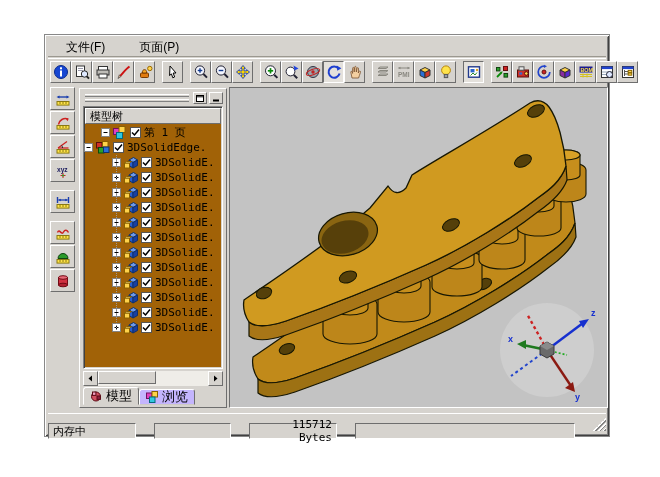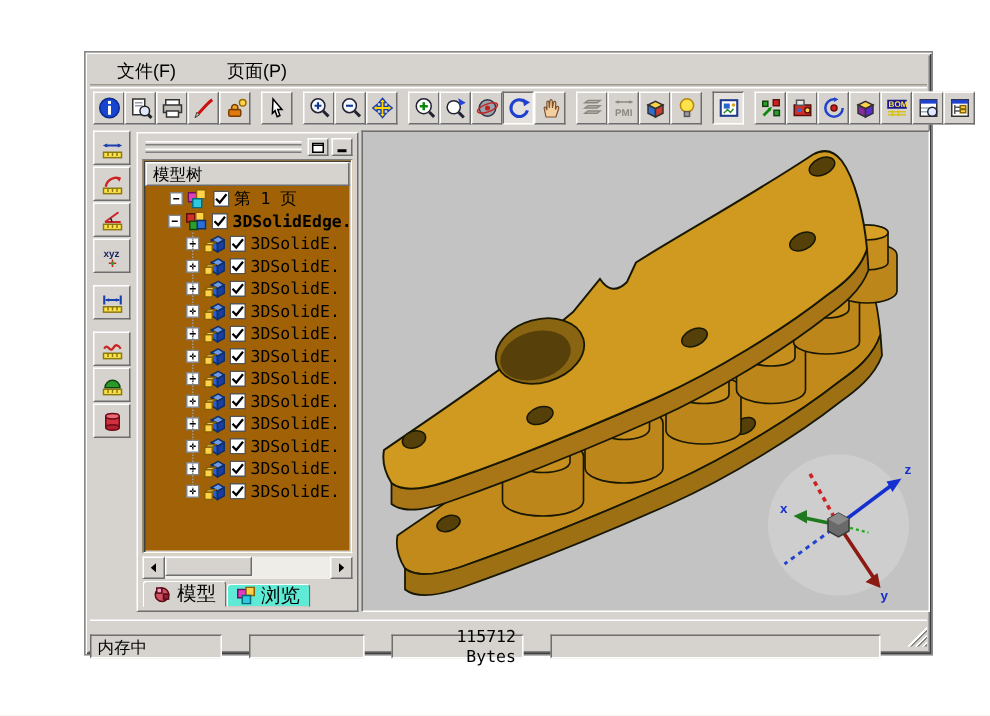--- a/index.html
+++ b/index.html
@@ -1,20 +1,20 @@
 <!DOCTYPE html>
 <html><head>
 <meta charset="utf-8">
 <style>
   html,body{margin:0;padding:0;background:#ffffff;width:660px;height:477px;overflow:hidden;
     font-family:"Liberation Sans", sans-serif;}
   *{box-sizing:border-box;}
   .window{position:absolute;left:44px;top:34px;width:566px;height:403px;background:#d6d3ce;
     border:1px solid #888;box-shadow:inset 1px 1px 0 #ffffff, inset -1px -1px 0 #404040,
-    inset 2px 2px 0 #d6d3ce, inset -2px -2px 0 #808080;margin-left:12px;}
+    inset 2px 2px 0 #d6d3ce, inset -2px -2px 0 #808080;}
   
   .rb{border:1px solid;border-color:#ffffff #6e6e6e #6e6e6e #ffffff;}
   
   .menubar{position:absolute;left:3px;top:3px;right:3px;height:19px;display:flex;align-items:center;
     padding-left:14px;gap:26px;font-size:12px;color:#000;border-bottom:1px solid #9b9890;}
   .menu-item{padding:1px 4px;cursor:default;}
   
   .toolbar{position:absolute;left:3px;top:23px;right:3px;height:27px;display:flex;align-items:center;
     padding-left:2px;border-top:1px solid #ffffff;}
   .tbtn{width:21px;height:22px;display:flex;align-items:center;justify-content:center;background:#d6d3ce;
@@ -34,32 +34,32 @@
   .grip2{position:absolute;left:2px;right:34px;top:7px;height:3px;border-top:1px solid #fff;border-bottom:1px solid #808080;}
   .pbtns{position:absolute;right:0;top:0;display:flex;gap:2px;}
   .pbtn{width:14px;height:12px;background:#d6d3ce;display:flex;align-items:center;justify-content:center;}
   .treebox{position:absolute;left:3px;right:3px;top:17px;bottom:38px;background:#a16207;
     border:1px solid;border-color:#808080 #ffffff #ffffff #808080;
     box-shadow:inset 1px 1px 0 #404040, inset -1px -1px 0 #d6d3ce;overflow:hidden;}
   .treetitle{height:16px;background:#d6d3ce;border:1px solid;border-color:#ffffff #6e6e6e #6e6e6e #ffffff;
     font-size:11px;display:flex;align-items:center;padding-left:4px;margin:1px;}
   .trow{height:15px;display:flex;align-items:center;gap:3px;font-size:11px;
     font-family:"DejaVu Sans Mono", monospace;white-space:nowrap;}
-  .lvl0{padding-left:17px;} .lvl1{padding-left:16px;font-weight:bold;} .lvl2{padding-left:28px;}
+  .lvl0{padding-left:17px;} .lvl1{padding-left:0;} .lvl2{padding-left:28px;}
   .plist{position:relative;}
   .plist::before{content:"";position:absolute;left:32px;top:0;bottom:7px;border-left:1px dotted #9a9a9a;}
   .expander,.nicon,.cbox{display:inline-flex;flex:0 0 auto;}
   .hscroll{position:absolute;left:3px;right:3px;bottom:21px;height:15px;display:flex;}
   .sarr{width:15px;height:15px;background:#d6d3ce;display:flex;align-items:center;justify-content:center;}
   .strack{flex:1;background:#efede8;position:relative;}
   .sthumb{position:absolute;left:0;top:0;width:58px;height:13px;background:#d6d3ce;}
   .tabs{position:absolute;left:3px;bottom:2px;height:18px;display:flex;font-size:13px;}
   .tab{display:flex;align-items:center;gap:3px;padding:0 6px;border:1px solid;
     border-color:#ffffff #6e6e6e #d6d3ce #ffffff;border-radius:3px 3px 0 0;background:#d6d3ce;height:18px;}
-  .tab.inactive{height:16px;margin-top:2px;background:#5eead4;border-color:#ffffff #6e6e6e #cdcac4 #ffffff;}
+  .tab.inactive{height:16px;margin-top:2px;background:#c4b5fd;border-color:#ffffff #6e6e6e #cdcac4 #ffffff;}
   
   .viewport{position:absolute;left:184px;top:52px;width:379px;height:321px;background:#c3c3c3;
     border:1px solid;border-color:#6e6e6e #ffffff #ffffff #6e6e6e;overflow:hidden;}
   .viewport svg{display:block;}
   
   .statusbar{position:absolute;left:3px;right:3px;bottom:4px;height:19px;display:flex;align-items:center;gap:18px;
     padding-top:16px;border-top:1px solid #ffffff;}
   .scell{height:16px;border:1px solid;border-color:#6e6e6e #ffffff #ffffff #6e6e6e;background:#d6d3ce;
     font-size:11px;font-family:"DejaVu Sans Mono", monospace;display:flex;align-items:center;padding:0 4px;}
   .c1{width:88px;} .c2{width:77px;} .c3{width:88px;text-align:right;} .c4{flex:1;}

